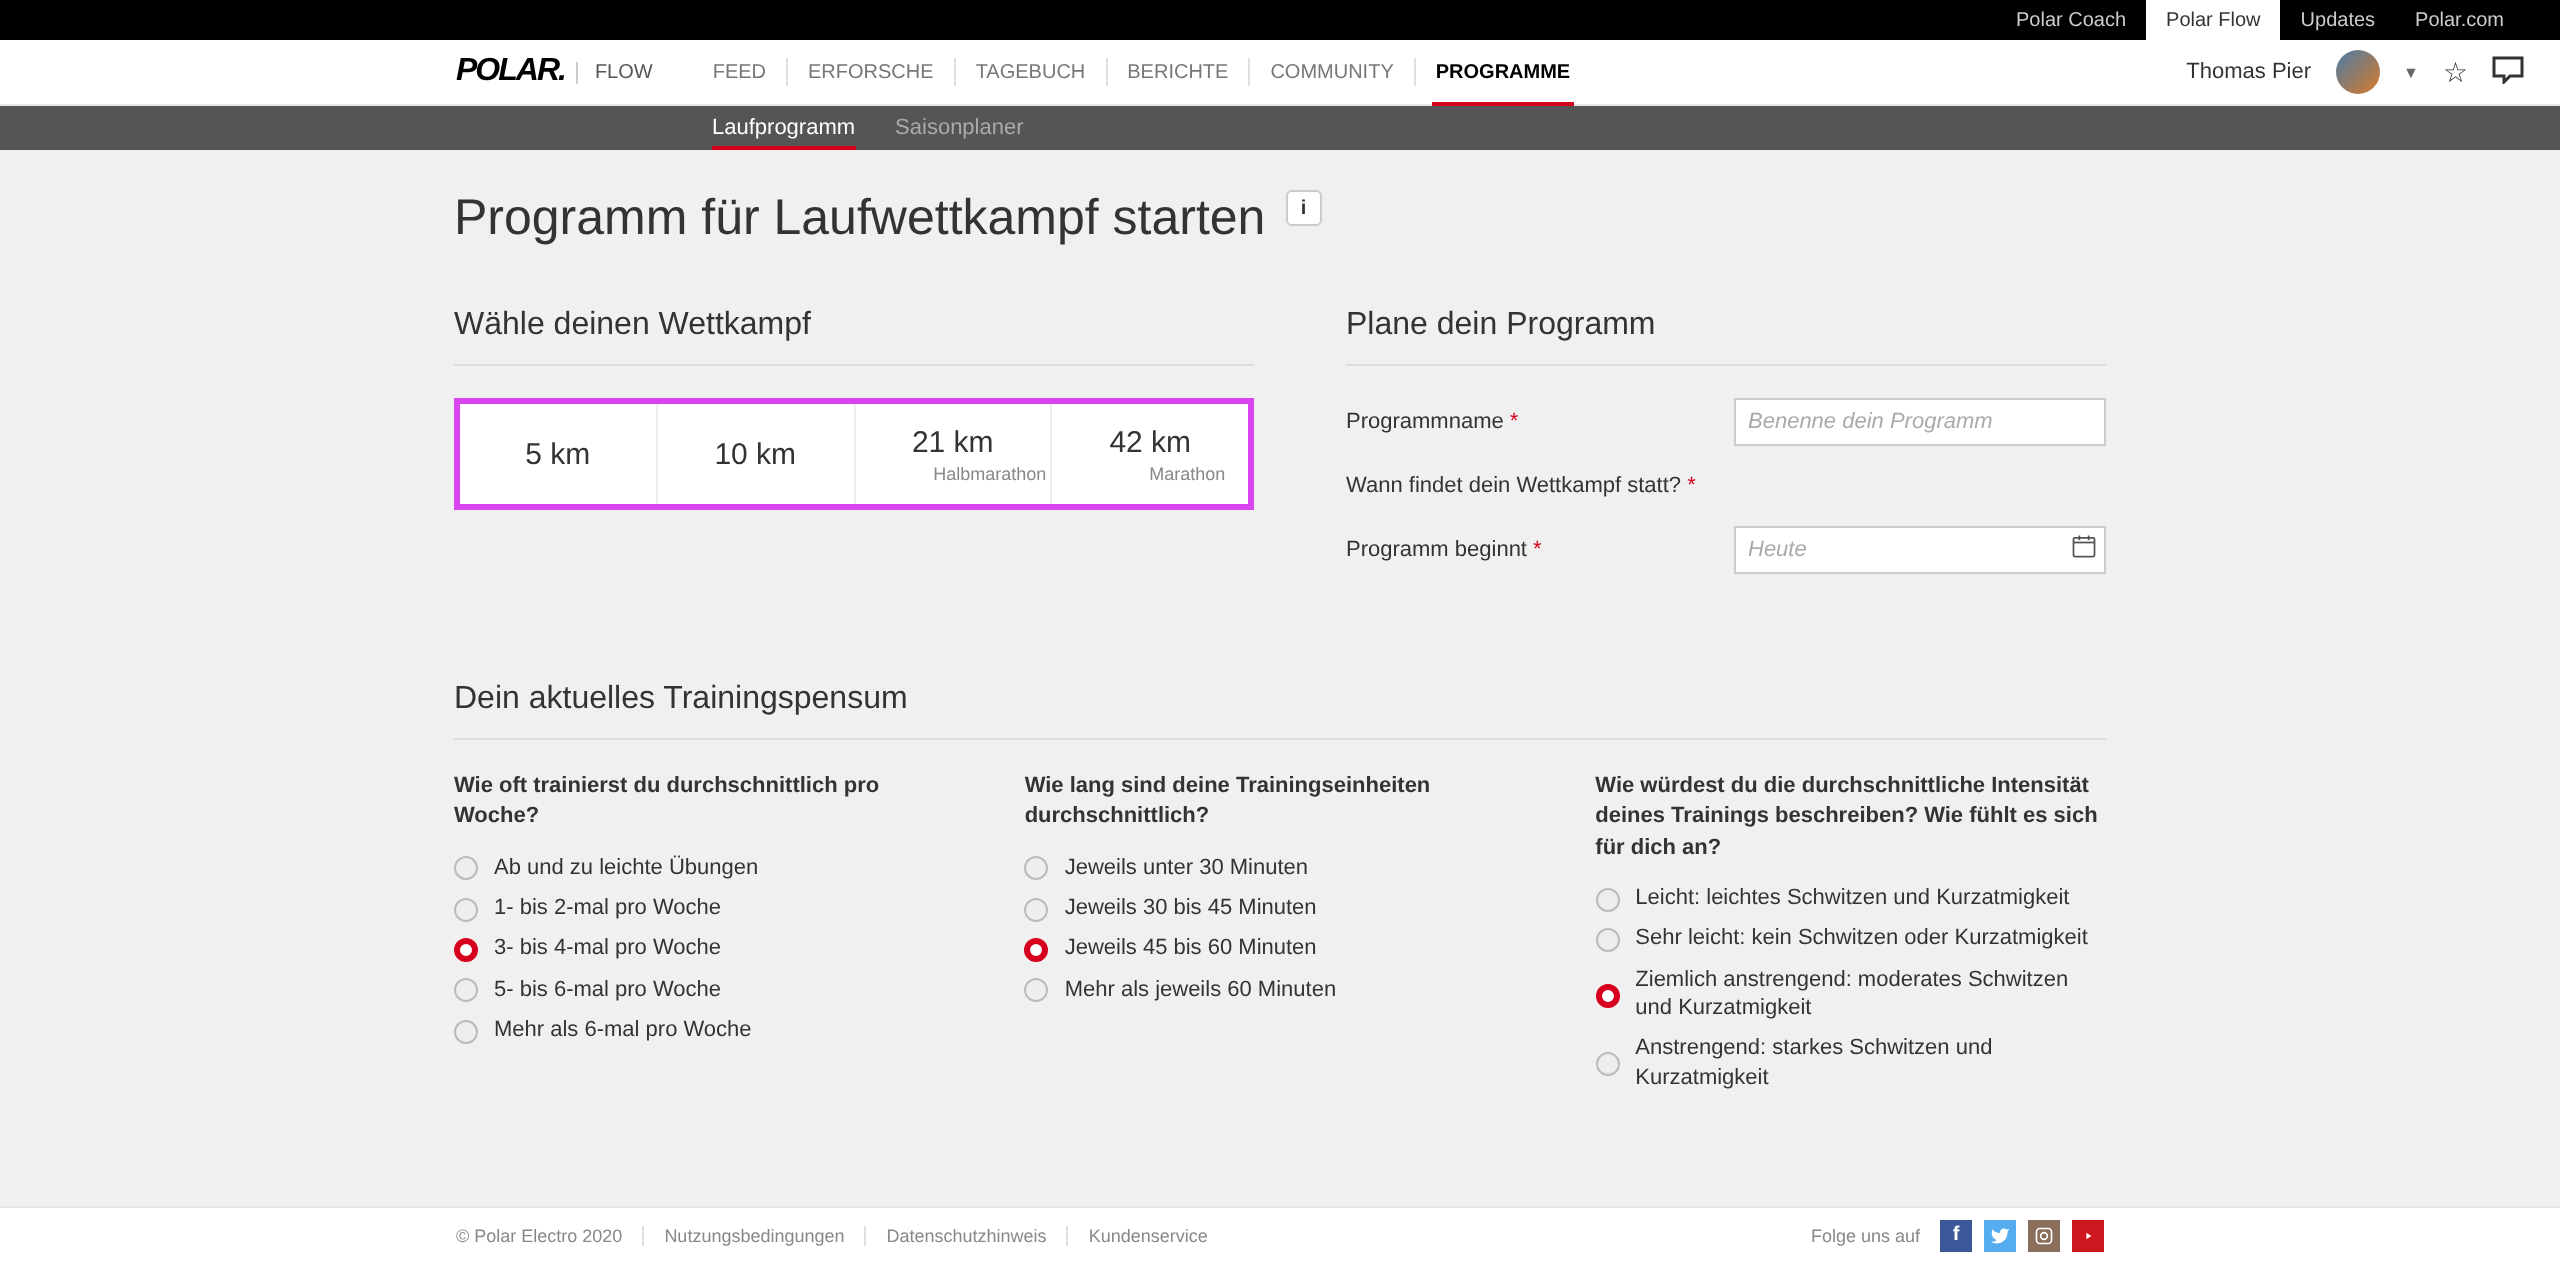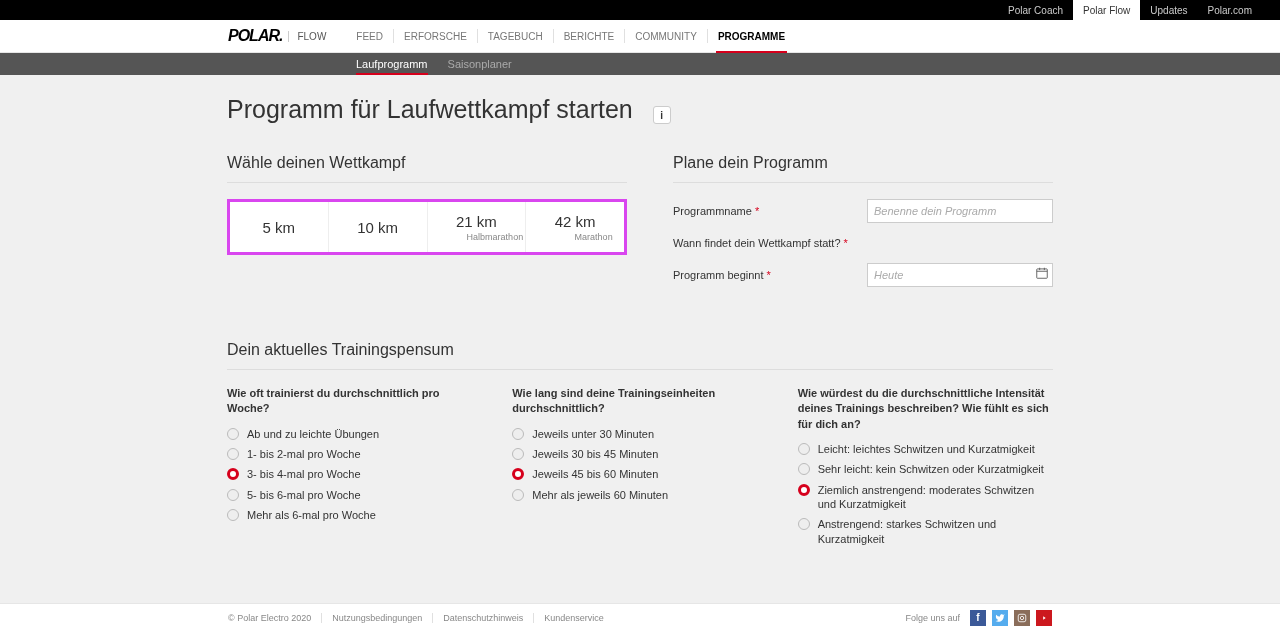--- a/index.html
+++ b/index.html
@@ -21,21 +21,21 @@
 .username { font-size: 11px; color: #333; }
 .avatar { width: 22px; height: 22px; border-radius: 50%; background: linear-gradient(135deg,#4a7ba6,#d97b2b); }
 .star-icon, .msg-icon { color: #333; font-size: 14px; cursor: pointer; }
 
 .subbar { background: #555; height: 22px; display: flex; align-items: center; padding-left: 356px; gap: 20px; }
 .subbar a { color: #aaa; font-size: 11px; text-decoration: none; position: relative; height: 22px; display: flex; align-items: center; }
 .subbar a.active { color: #fff; }
 .subbar a.active::after { content: ""; position: absolute; bottom: 0; left: 0; right: 0; height: 2px; background: #d6001c; }
 
 .page { max-width: 826px; margin: 0 auto; padding: 20px 0 80px; }
-.page-title { font-size: 25px; font-weight: 400; color: #333; display: flex; align-items: flex-end; gap: 20px; }
+.page-title { font-size: 25px; font-weight: 400; color: #333; display: flex; align-items: flex-start; gap: 10px; }
 .info-btn { width: 18px; height: 18px; border: 1px solid #ccc; border-radius: 3px; display: inline-flex; align-items: center; justify-content: center; font-size: 10px; font-weight: bold; color: #333; background: #fff; cursor: pointer; }
 
 .row { display: flex; gap: 46px; margin-top: 30px; }
 .col-left { width: 400px; }
 .col-right { flex: 1; }
 
 h2.section { font-size: 16px; font-weight: 400; color: #333; border-bottom: 1px solid #ddd; padding-bottom: 10px; margin-bottom: 16px; }
 
 .distance-card { background: #fff; border: 3px solid #d946ef; display: flex; height: 56px; }
 .distance-item { flex: 1; display: flex; flex-direction: column; align-items: center; justify-content: center; border-right: 1px solid #eee; cursor: pointer; }
@@ -48,21 +48,21 @@
 .req { color: #d6001c; }
 .form-input-wrap { width: 186px; position: relative; }
 .form-input { width: 100%; height: 24px; border: 1px solid #ccc; padding: 0 6px; font-size: 11px; color: #333; font-style: italic; }
 .form-input::placeholder { color: #aaa; font-style: italic; }
 .cal-icon { position: absolute; right: 4px; top: 3px; pointer-events: none; }
 
 .training-section { margin-top: 40px; }
 .training-cols { display: flex; gap: 30px; margin-top: 16px; }
 .training-col { flex: 1; }
 .training-col .q { font-size: 11px; font-weight: bold; color: #333; margin-bottom: 10px; line-height: 1.4; }
-.radio-item { display: flex; align-items: flex-start; gap: 8px; margin-bottom: 6px; cursor: pointer; }
+.radio-item { display: flex; align-items: center; gap: 8px; margin-bottom: 6px; cursor: pointer; }
 .radio { width: 12px; height: 12px; border-radius: 50%; border: 1px solid #bbb; background: #eee; flex-shrink: 0; margin-top: 1px; }
 .radio.selected { border: 3px solid #d6001c; background: #fff; width: 12px; height: 12px; }
 .radio-label { font-size: 11px; color: #333; line-height: 1.3; }
 
 .footer { position: fixed; bottom: 0; left: 0; right: 0; background: #fff; border-top: 1px solid #e6e6e6; height: 28px; display: flex; align-items: center; padding: 0 228px; }
 .footer-left { display: flex; gap: 0; align-items: center; }
 .footer-left span, .footer-left a { font-size: 9px; color: #888; padding: 0 10px; border-right: 1px solid #e0e0e0; text-decoration: none; }
 .footer-left :first-child { padding-left: 0; }
 .footer-left :last-child { border-right: none; }
 .footer-right { margin-left: auto; display: flex; align-items: center; gap: 6px; }
@@ -87,20 +87,31 @@
   <span class="logo">POLAR.</span>
   <span class="flow-label">FLOW</span>
   <nav class="mainnav">
       <a>FEED</a>
       <a>ERFORSCHE</a>
       <a>TAGEBUCH</a>
       <a>BERICHTE</a>
       <a>COMMUNITY</a>
       <a class="active">PROGRAMME</a>
     </nav>
+  <div class="user-area">
+    <span class="username">Thomas Pier</span>
+    <span class="avatar"></span>
+    <span style="font-size:8px;color:#666;">▼</span>
+    <span class="star-icon">☆</span>
+    <span class="msg-icon">
+      <svg width="16" height="14" viewBox="0 0 16 14">
+          <path d="M1 1h14v9H9l-3 3v-3H1z" fill="none" stroke="#333" stroke-width="1.5"></path>
+        </svg>
+    </span>
+  </div>
 </div>
 
 <div class="subbar">
     <a class="active">Laufprogramm</a>
     <a>Saisonplaner</a>
   </div>
 
 <div class="page">
   <h1 class="page-title">
     <span>Programm für Laufwettkampf starten</span>

